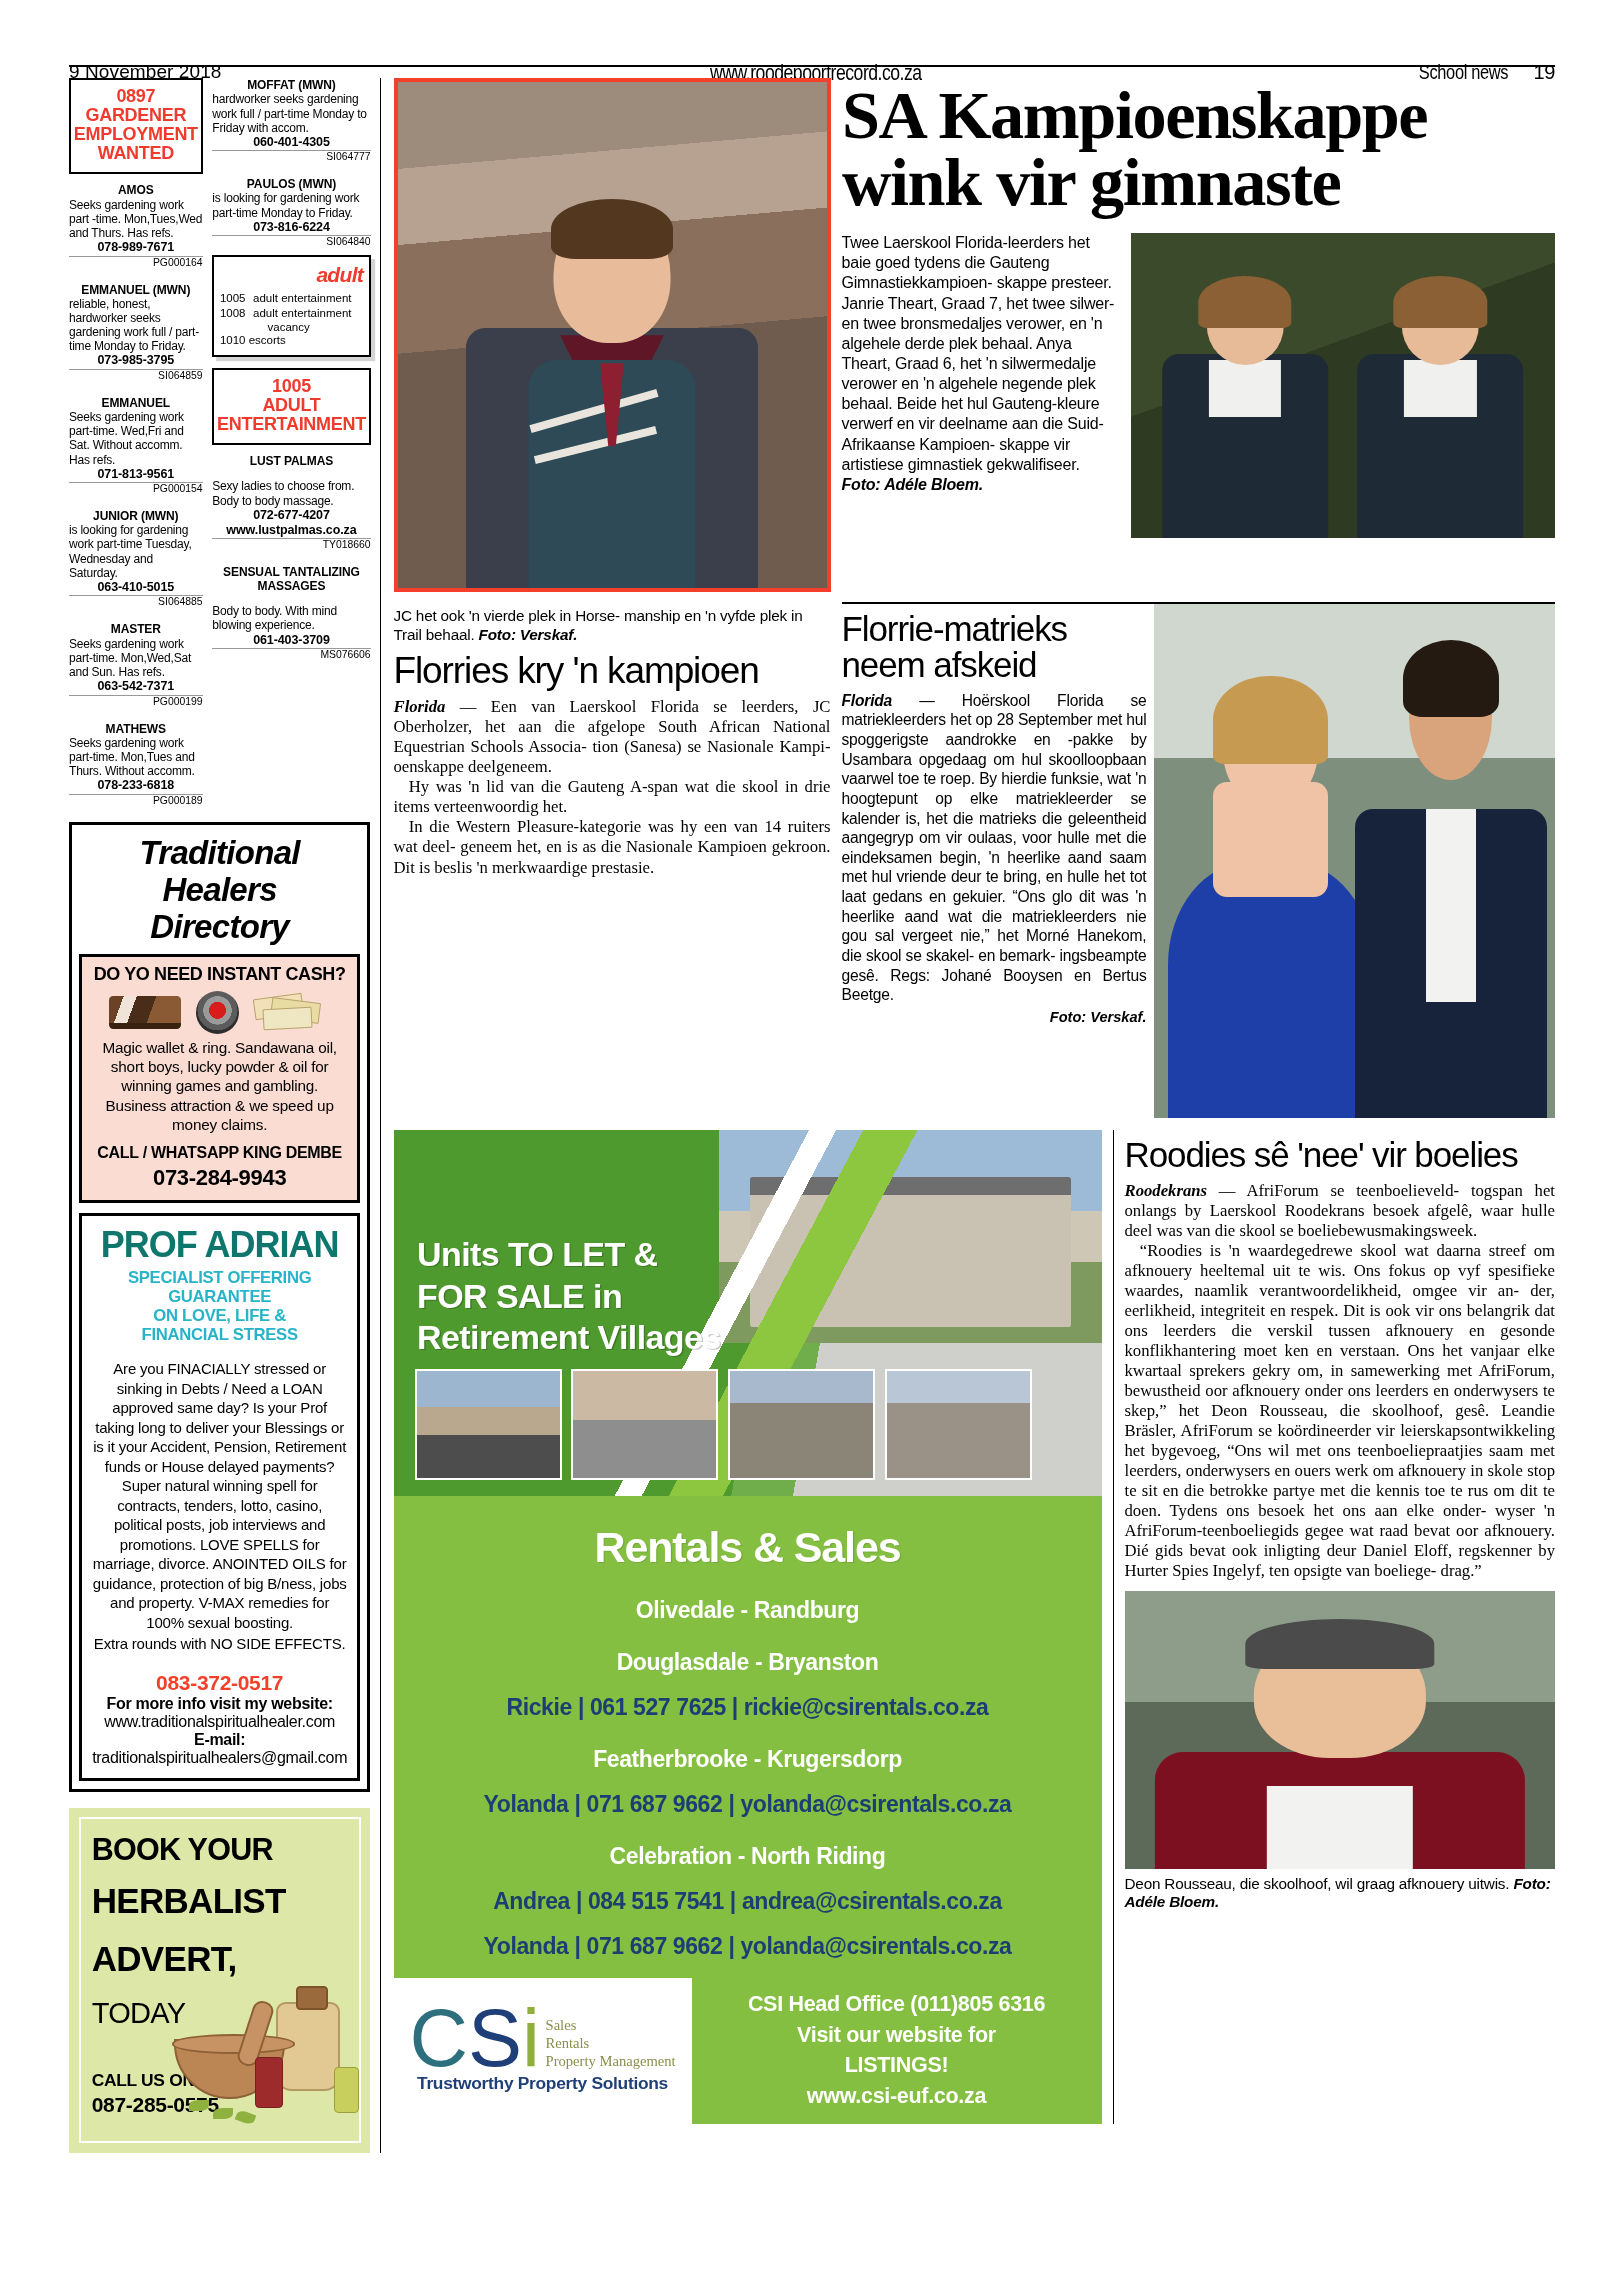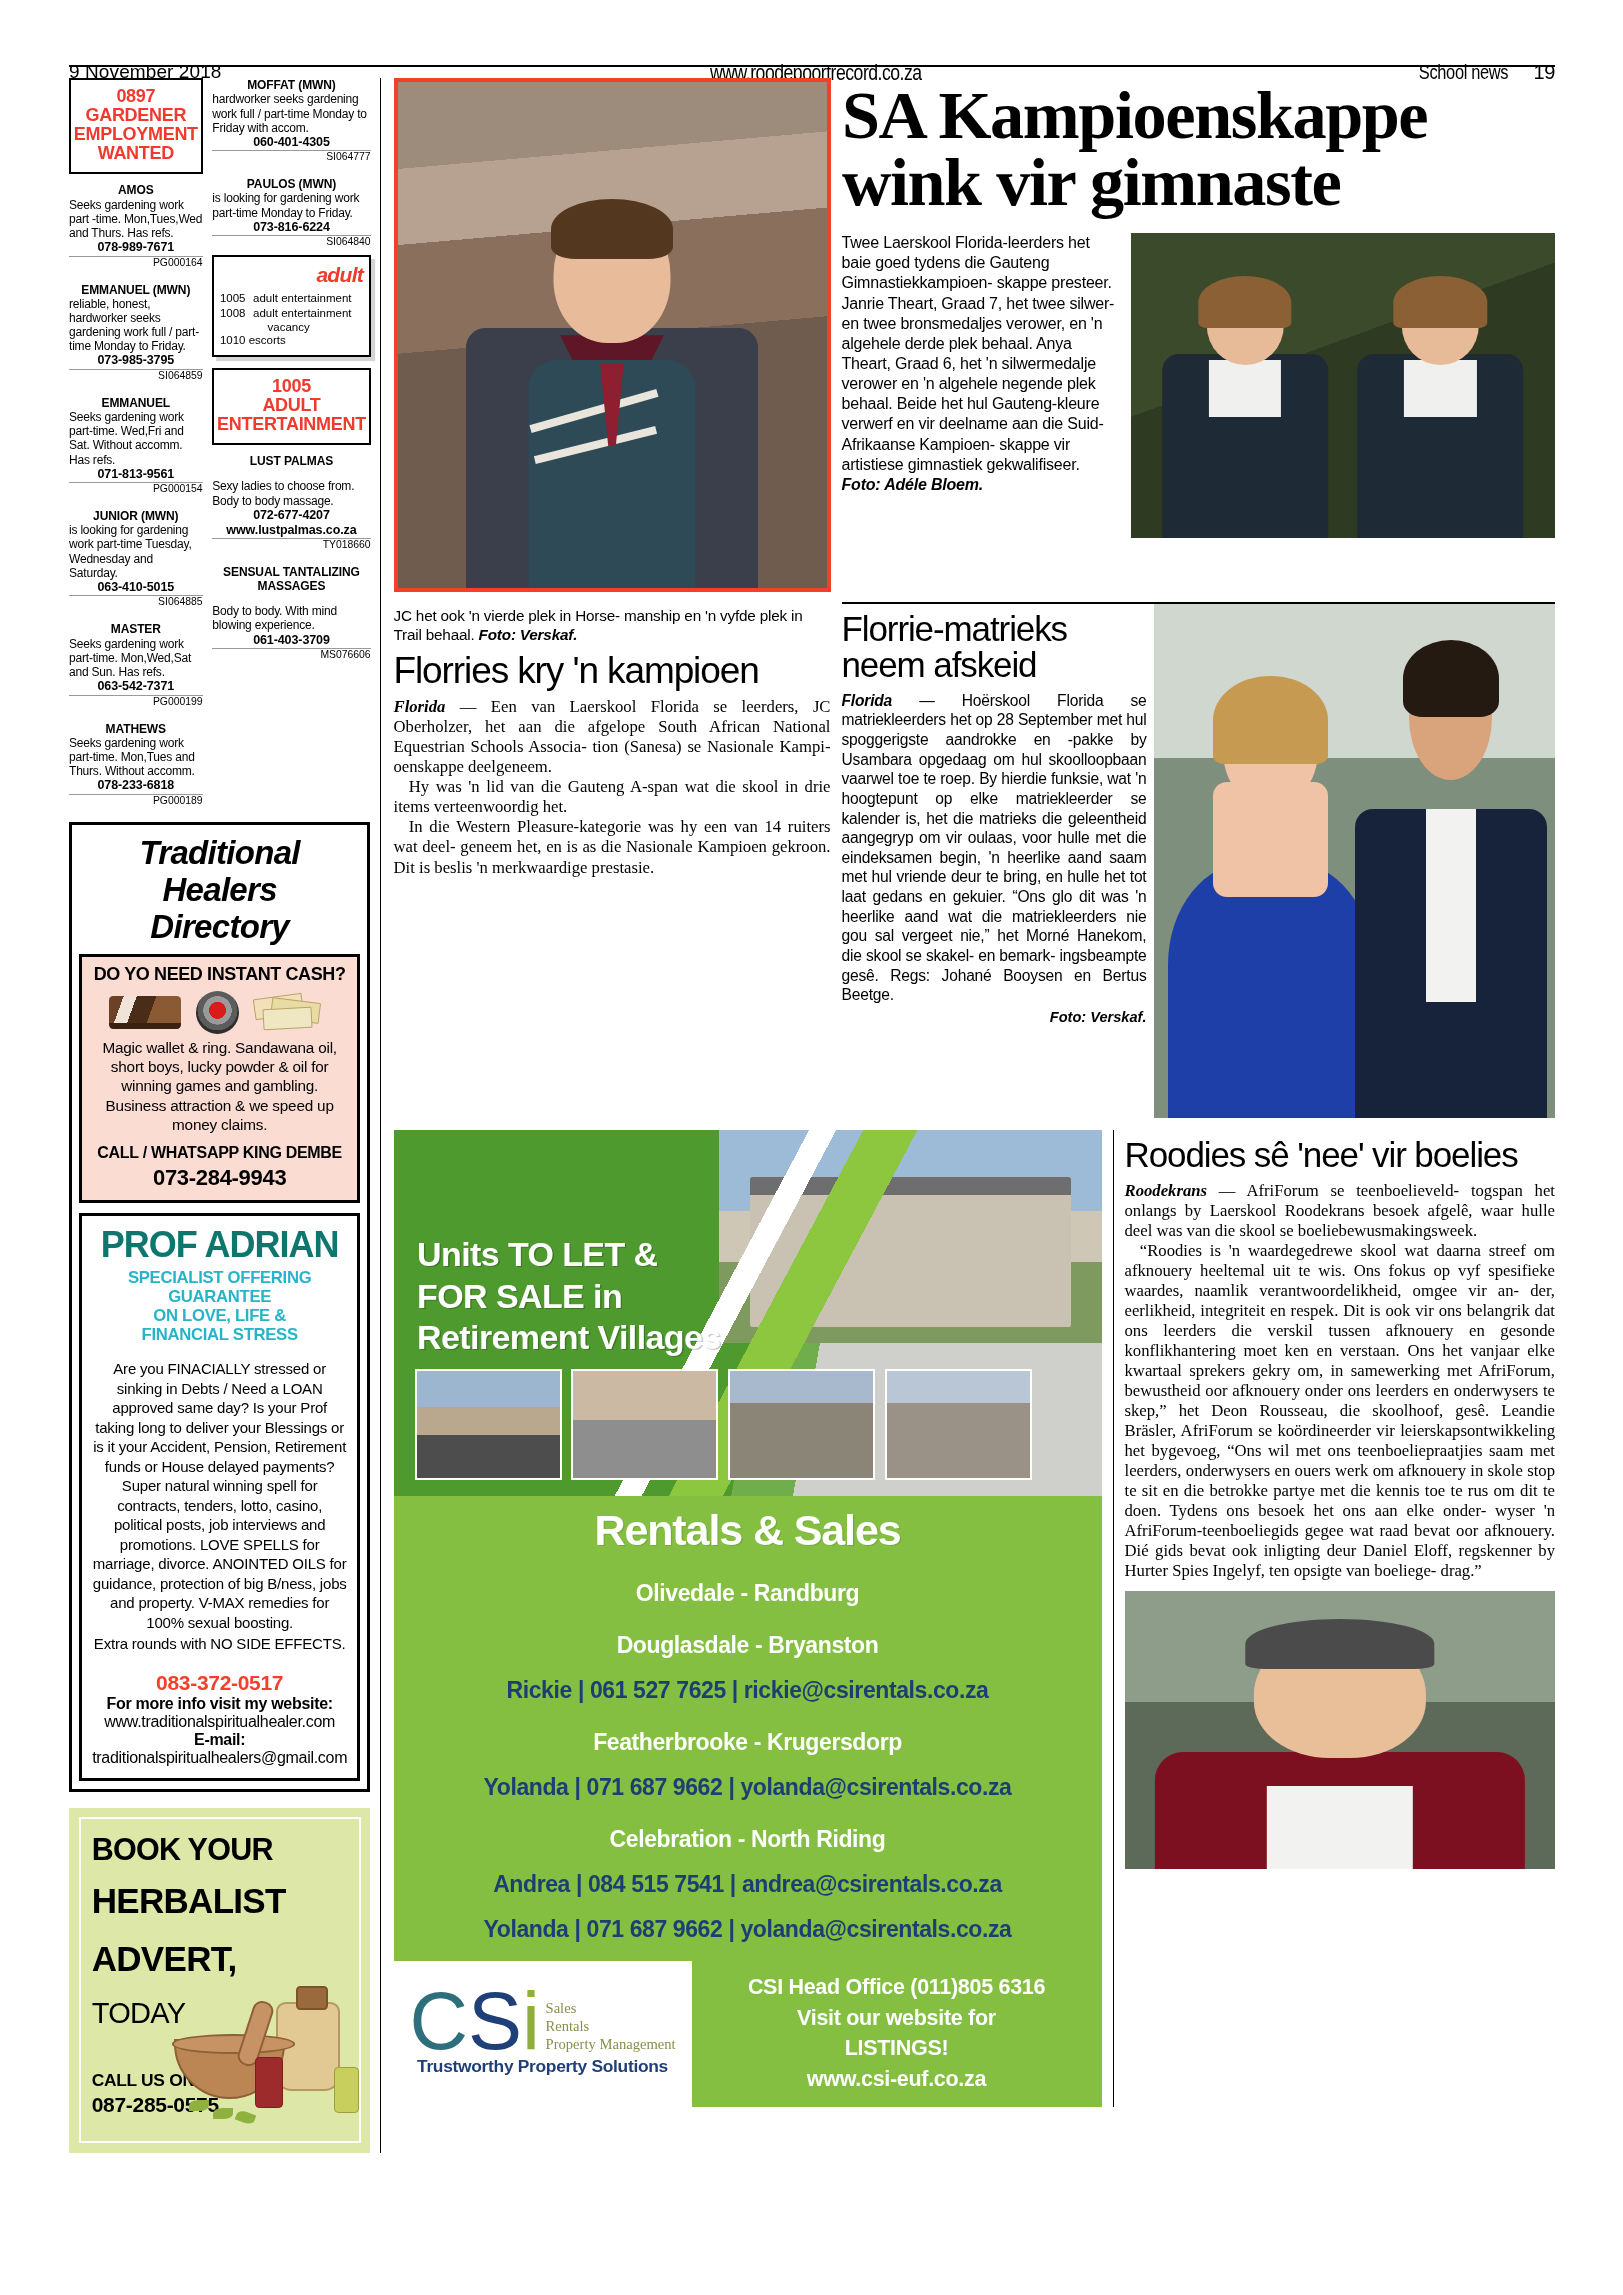--- a/index.html
+++ b/index.html
@@ -203,21 +203,21 @@
     background:#c9c2b3; border-top:18px solid #6e6e6e; border-radius:2.8px; }
   .tolet-txt { position:absolute; left:23.6px; top:104px; color:#fff; font-weight:bold;
     font-size:34px; line-height:1.22; letter-spacing:-0.6px; text-shadow:1.4px 1.4px 0 rgba(0,0,0,.22); }
   .tolet-thumbs { position:absolute; left:21px; bottom:16.7px; display:flex; gap:9.7px; }
   .tolet-thumbs i { display:block; width:147px; height:111px; border:2.1px solid #fff; }
   .tt1 { background:linear-gradient(180deg,#9cb6cf 0 34%, #b9a88e 34% 60%, #4d4d4d 60% 100%); }
   .tt2 { background:linear-gradient(180deg,#cbb9a3 0 46%, #8e8e8e 46% 100%); }
   .tt3 { background:linear-gradient(180deg,#a8b9cd 0 30%, #8b8578 30% 100%); }
   .tt4 { background:linear-gradient(180deg,#b9c6d6 0 30%, #9a9287 30% 100%); }
 
-  .rentals { background:#84bf41; padding:10px 7px 18px; text-align:center; }
+  .rentals { background:#84bf41; padding:27px 7px 18px; text-align:center; }
   .rentals-title { color:#ffffff; font-weight:bold; font-size:43px; letter-spacing:-1.1px;
     text-shadow:1.4px 1.4px 0 rgba(0,0,0,.10); }
   .rentals-area { color:#ffffff; font-weight:bold; font-size:23px; letter-spacing:-0.4px; margin-top:25px; }
   .rentals-line { color:#1b3f73; font-weight:bold; font-size:23px; letter-spacing:-0.4px; margin-top:18px; }
   .csi-strip { display:flex; align-items:stretch; }
   .csi-logo { width:298px; flex:0 0 298px; background:#fff; display:flex; align-items:center;
     justify-content:center; flex-direction:column; padding:7px 0 9.7px; }
   .csi-mark { display:flex; align-items:flex-end; }
   .csi-c { font-family:"Liberation Sans", sans-serif; font-size:81px; font-weight:400; color:#2e6f7d; line-height:.8; }
   .csi-s { font-family:"Liberation Sans", sans-serif; font-size:81px; font-weight:400; color:#1f3f78; line-height:.8; }
@@ -590,19 +590,23 @@
               <span>— AfriForum se teenboelieveld- togspan het onlangs by Laerskool Roodekrans besoek afgelê, waar hulle deel was van die skool se boeliebewusmakingsweek.</span>
             </p>
             <p>“Roodies is 'n waardegedrewe skool wat daarna streef om afknouery heeltemal uit te wis. Ons fokus op vyf spesifieke waardes, naamlik verantwoordelikheid, omgee vir an- der, eerlikheid, integriteit en respek. Dit is ook vir ons belangrik dat ons leerders die verskil tussen afknouery en gesonde konflikhantering moet ken en verstaan. Ons het vanjaar elke kwartaal sprekers gekry om, in samewerking met AfriForum, bewustheid oor afknouery onder ons leerders en onderwysers te skep,” het Deon Rousseau, die skoolhoof, gesê. Leandie Bräsler, AfriForum se koördineerder vir leierskapsontwikkeling het bygevoeg, “Ons wil met ons teenboeliepraatjies saam met leerders, onderwysers en ouers werk om afknouery in skole stop te sit en die betrokke partye met die kennis toe te rus om dit te doen. Tydens ons besoek het ons aan elke onder- wyser 'n AfriForum-teenboeliegids gegee wat raad bevat oor afknouery. Dié gids bevat ook inligting deur Daniel Eloff, regskenner by Hurter Spies Ingelyf, ten opsigte van boeliege- drag.”</p>
           </div>
           <div class="photo-deon">
             <span class="dn-body"></span>
             <span class="dn-shirt"></span>
             <span class="dn-head"></span>
             <span class="dn-hair"></span>
           </div>
+          <div class="cap-deon">
+            <span>Deon Rousseau, die skoolhoof, wil graag afknouery uitwis.</span>
+            <b>Foto: Adéle Bloem.</b>
+          </div>
         </div>
       </div>
 
     </div>
   </div>
 </div>
 
 
 </body></html>

